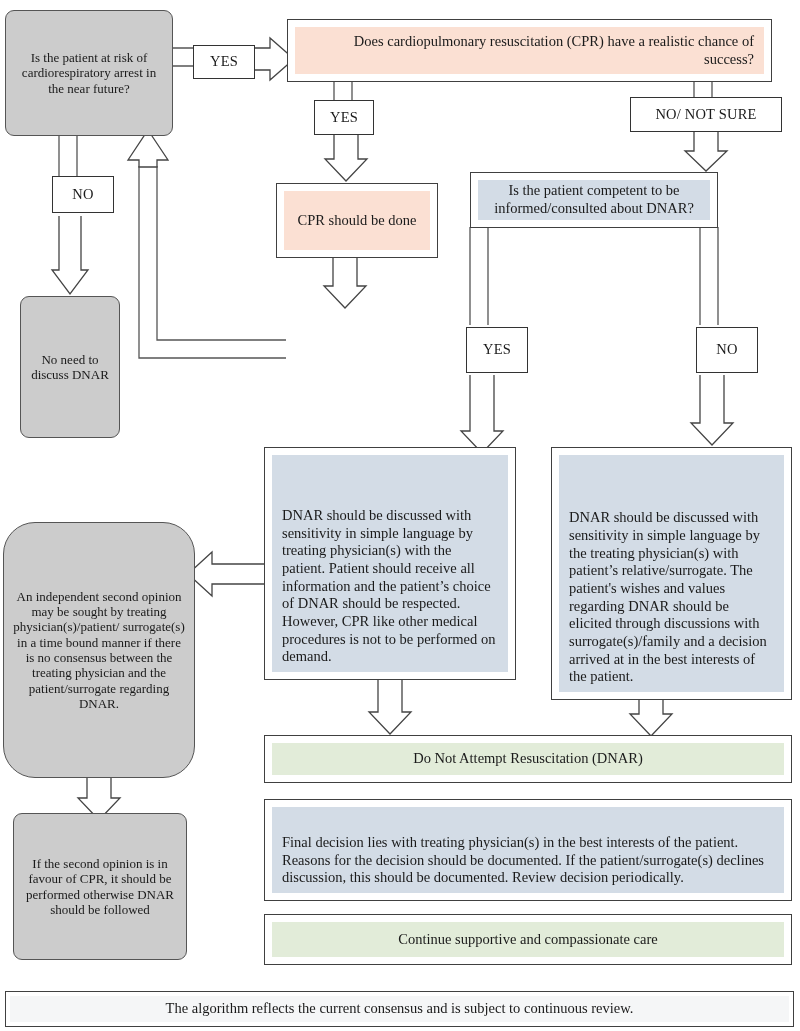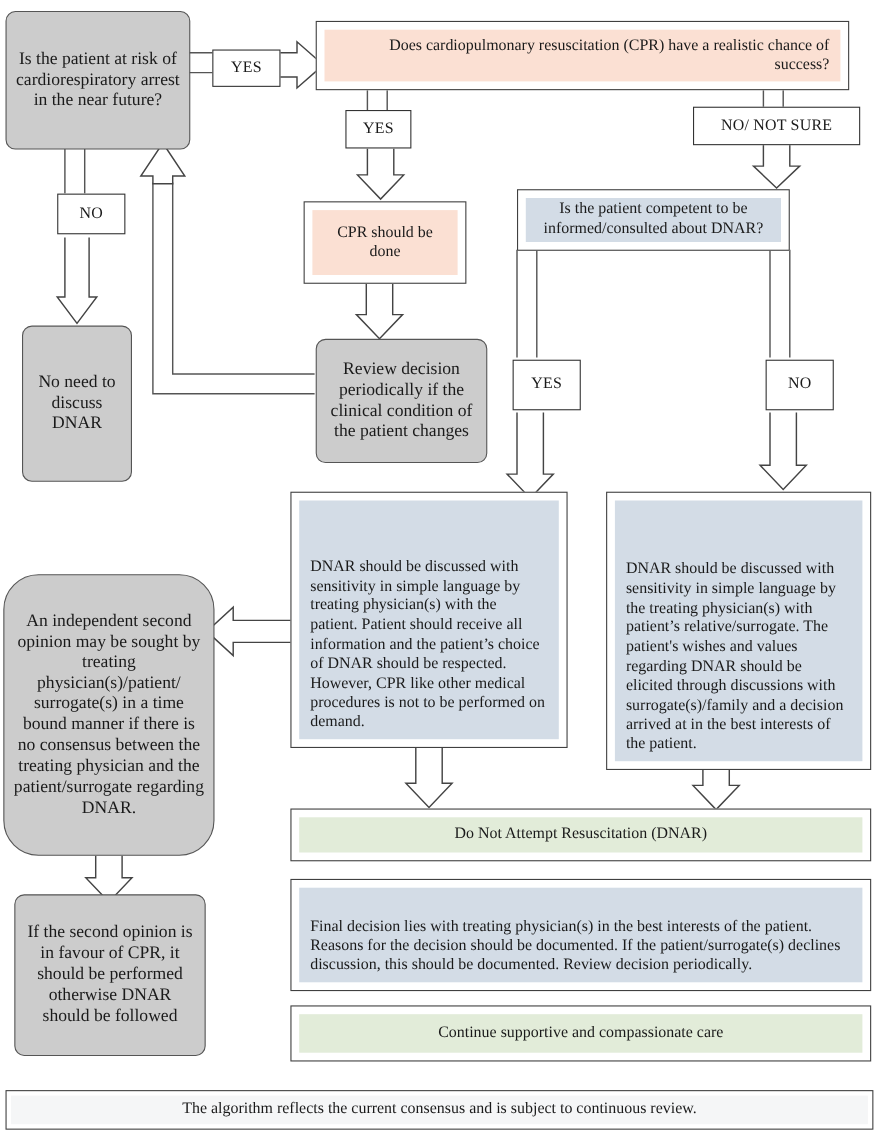--- a/index.html
+++ b/index.html
@@ -25,21 +25,21 @@
     line-height:1.18;
     z-index:3;
   }
   .node .txt{display:block;width:100%;}
 
   
   .grey{
     background:#cccccc;
     border:1px solid #555;
     border-radius:9px;
-    font-size:16px;
+    font-size:13px;
     padding:6px 8px;
   }
   
   .label{
     background:#ffffff;
     border:1px solid #333;
     font-size:14.5px;
     letter-spacing:.2px;
   }
   
@@ -205,33 +205,30 @@
   </div>
 
   <div class="node label" style="left:314px;top:100px;width:60px;height:35px;">
     <span class="txt">YES</span>
   </div>
 
   <div class="node label" style="left:630px;top:97px;width:152px;height:35px;">
     <span class="txt">NO/ NOT SURE</span>
   </div>
 
-  <div class="node framed" style="left:276px;top:183px;width:148px;height:75px;">
+  <div class="node framed" style="left:276px;top:183px;width:162px;height:75px;">
     <div class="panel peach">
       <span class="txt">CPR should be done</span>
     </div>
   </div>
 
   <div class="node grey" style="left:20px;top:296px;width:100px;height:142px;">
     <span class="txt">No need to discuss DNAR</span>
   </div>
 
-  <div class="node grey" style="left:287px;top:308px;width:156px;height:113px;">
-    <span class="txt">Review decision periodically if the clinical condition of the patient changes</span>
-  </div>
 
   <div class="node framed" style="left:470px;top:172px;width:248px;height:56px;">
     <div class="panel blue">
       <span class="txt">Is the patient competent to be informed/consulted about DNAR?</span>
     </div>
   </div>
 
   <div class="node label" style="left:466px;top:327px;width:62px;height:46px;">
     <span class="txt">YES</span>
   </div>

